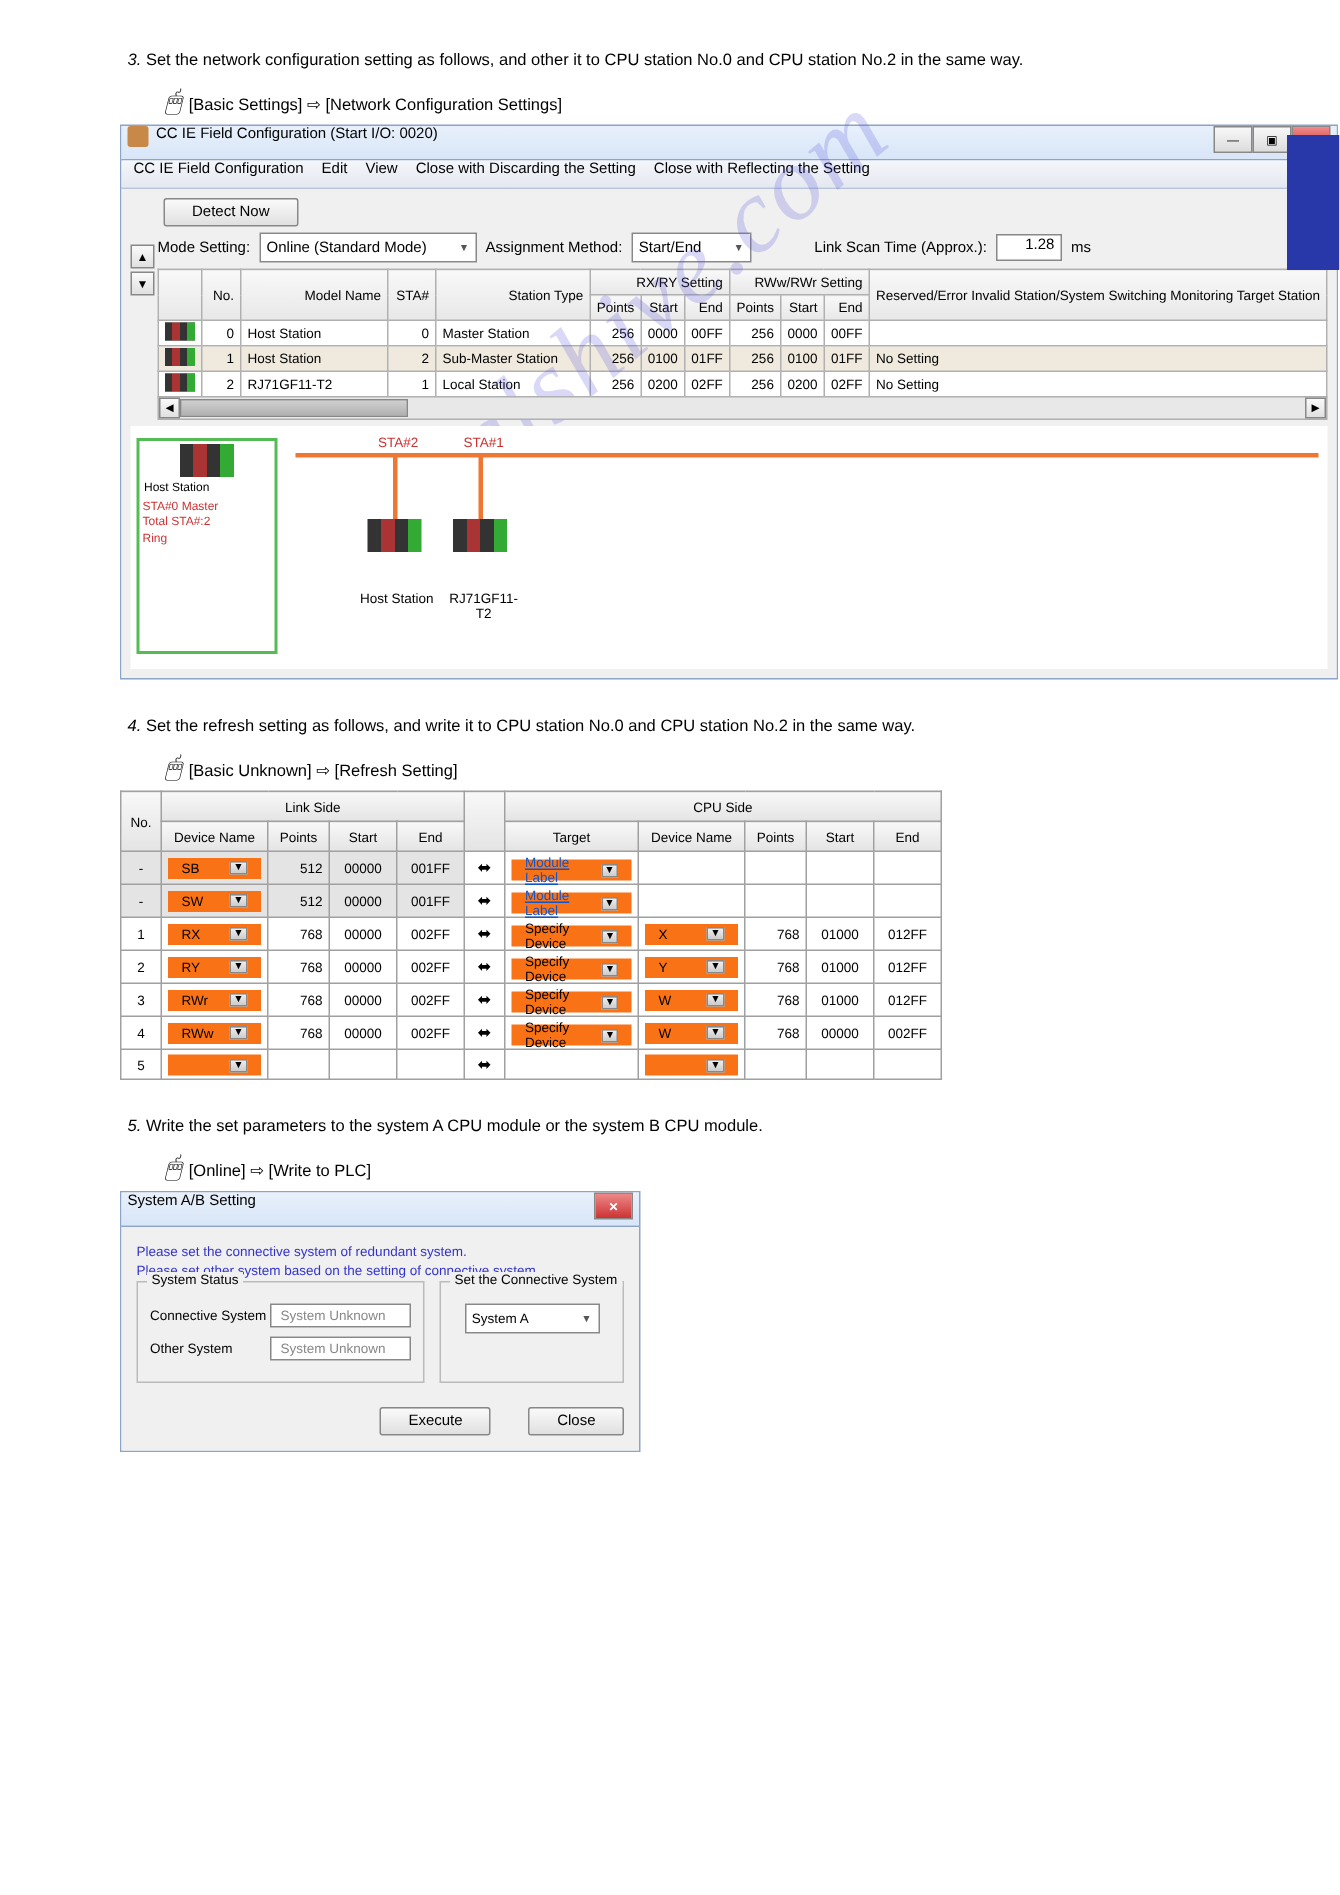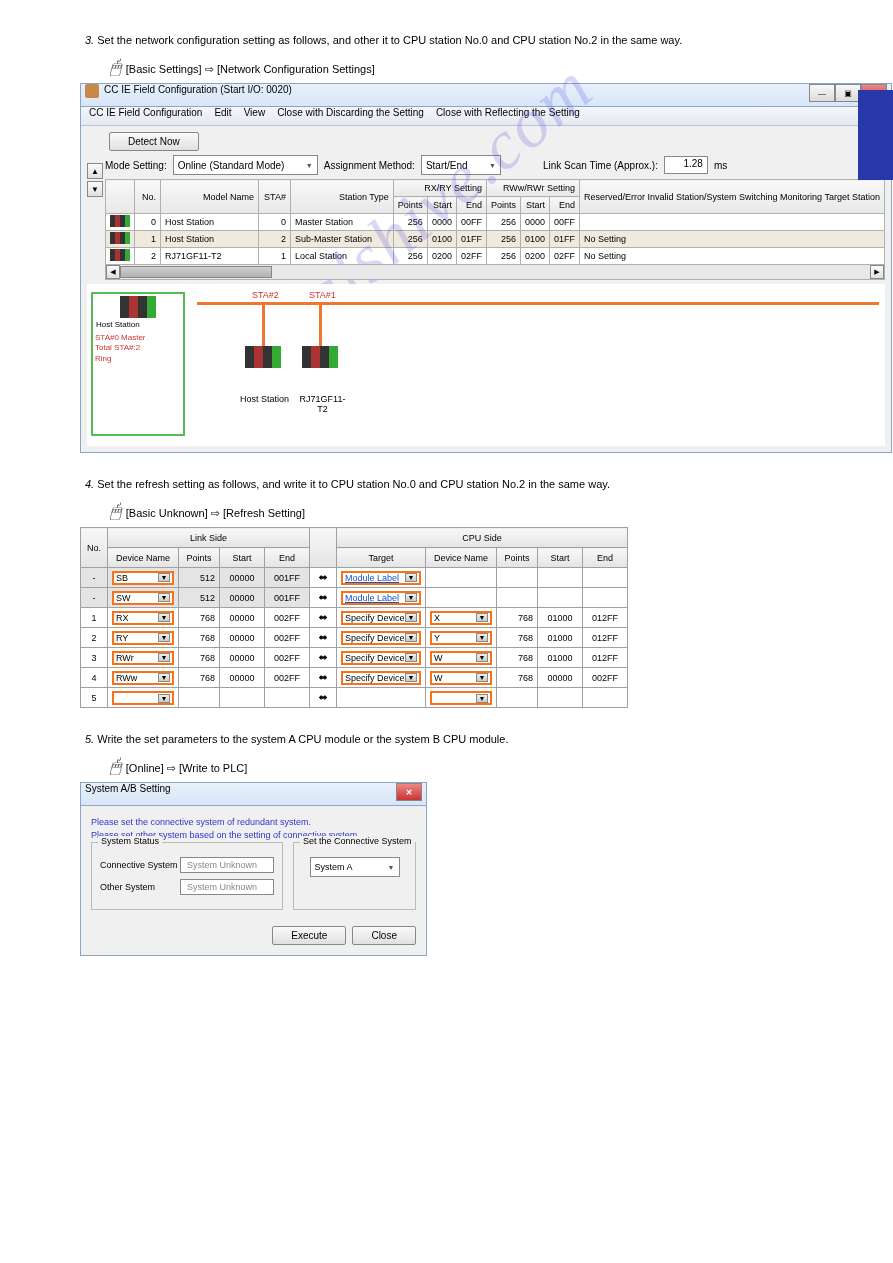--- a/index.html
+++ b/index.html
@@ -45,35 +45,35 @@
 .orange-line{position:absolute;top:18px;height:3px;background:#e73;left:110px;right:6px}
 .orange-v{position:absolute;width:3px;background:#e73;top:18px;height:44px}
 .station-mod{position:absolute;top:62px;width:36px;height:22px;background:linear-gradient(90deg,#333 0 9px,#a33 9px 18px,#333 18px 27px,#3a3 27px 36px)}
 .station-lbl{position:absolute;top:110px;font-size:9px;text-align:center;width:55px}
 
 
 .refresh-tbl{border-collapse:collapse;margin:5px 0 25px 20px;font-size:9px}
 .refresh-tbl th,.refresh-tbl td{border:1px solid #a0a0a0;padding:2px 4px;height:15px;text-align:center}
 .refresh-tbl th{background:linear-gradient(#f8f8f8,#e4e4e4);font-weight:normal}
 .grey-col{background:#e4e4e4}
-.dc{display:inline-flex;align-items:center;border:2px solid #f97316;background:#fff;width:100%;box-sizing:border-box;padding:0 2px;height:14px}
+.dc{display:inline-flex;align-items:center;border:7px solid #f97316;background:#fff;width:100%;box-sizing:border-box;padding:0 2px;height:14px}
 .dc .arr{margin-left:auto;font-size:7px;background:linear-gradient(#eee,#ccc);border:1px solid #888;width:10px;text-align:center}
 .link-ico{font-size:11px}
 .blue-link{color:#15c;text-decoration:underline}
 
 
 .abwin{width:345px;margin:5px 0 0 20px;border:1px solid #8ba4c8}
 .ab-body{background:#f0f0f0;padding:10px;font-size:9px}
 .ab-msg{color:#33c;margin-bottom:1px;line-height:1.4}
 .fieldset{border:1px solid #bbb;padding:8px;margin-bottom:8px;position:relative}
 .fieldset .legend{position:absolute;top:-7px;left:6px;background:#f0f0f0;padding:0 3px;font-size:9px}
 .ab-row{display:flex;align-items:center;margin:6px 0}
 .ab-row .k{width:80px}
 .ab-row .v{border:1px solid #888;background:#fff;padding:2px 6px;min-width:80px;color:#888}
-.ab-btns{display:flex;justify-content:flex-end;gap:6px;margin-top:8px}
+.ab-btns{display:flex;justify-content:flex-end;gap:25px;margin-top:8px}
 .ab-fs-row{display:flex;gap:10px}
 
 .watermark{position:absolute;left:160px;top:380px;font-size:70px;color:rgba(80,80,220,0.22);transform:rotate(-40deg);transform-origin:0 0;pointer-events:none;font-style:italic;font-family:Georgia,serif;letter-spacing:2px}
 </style>
 </head>
 <body>
 
 <div class="side-tab"></div>
 <div class="watermark">manualshive.com</div>
 

